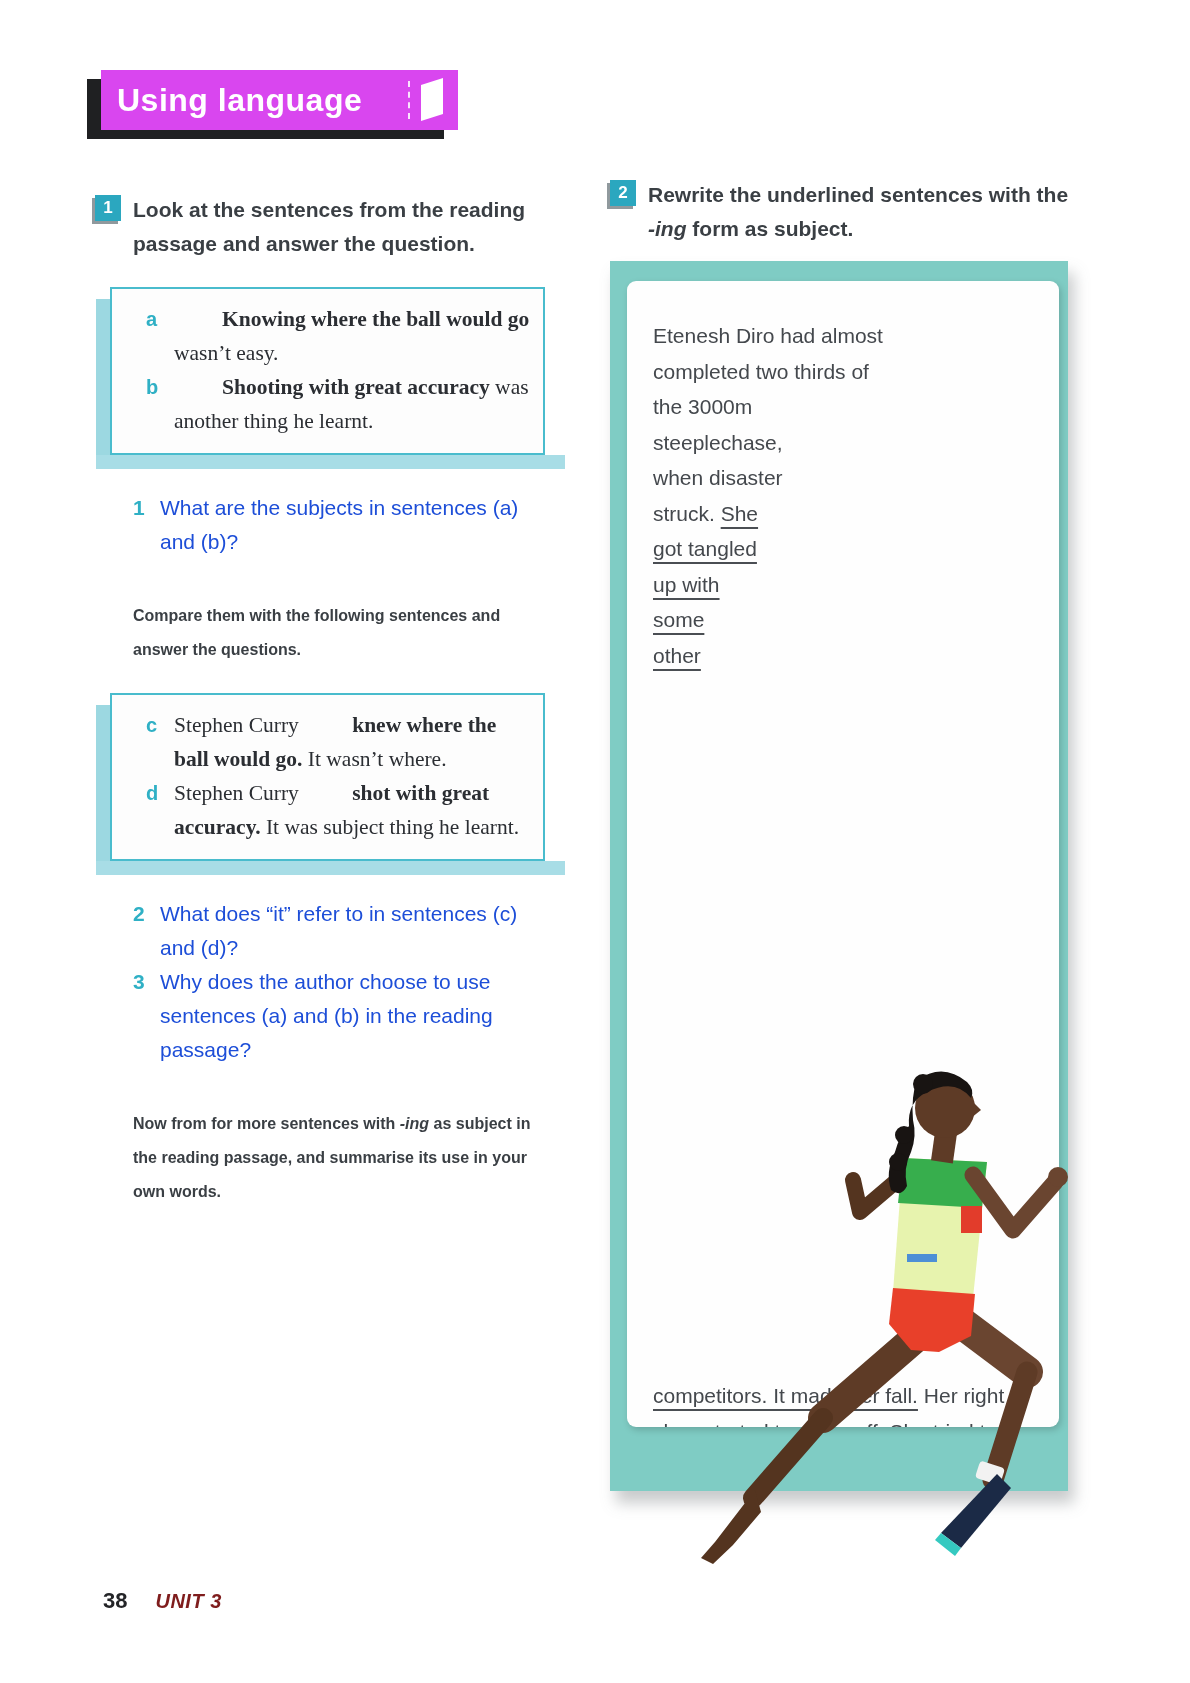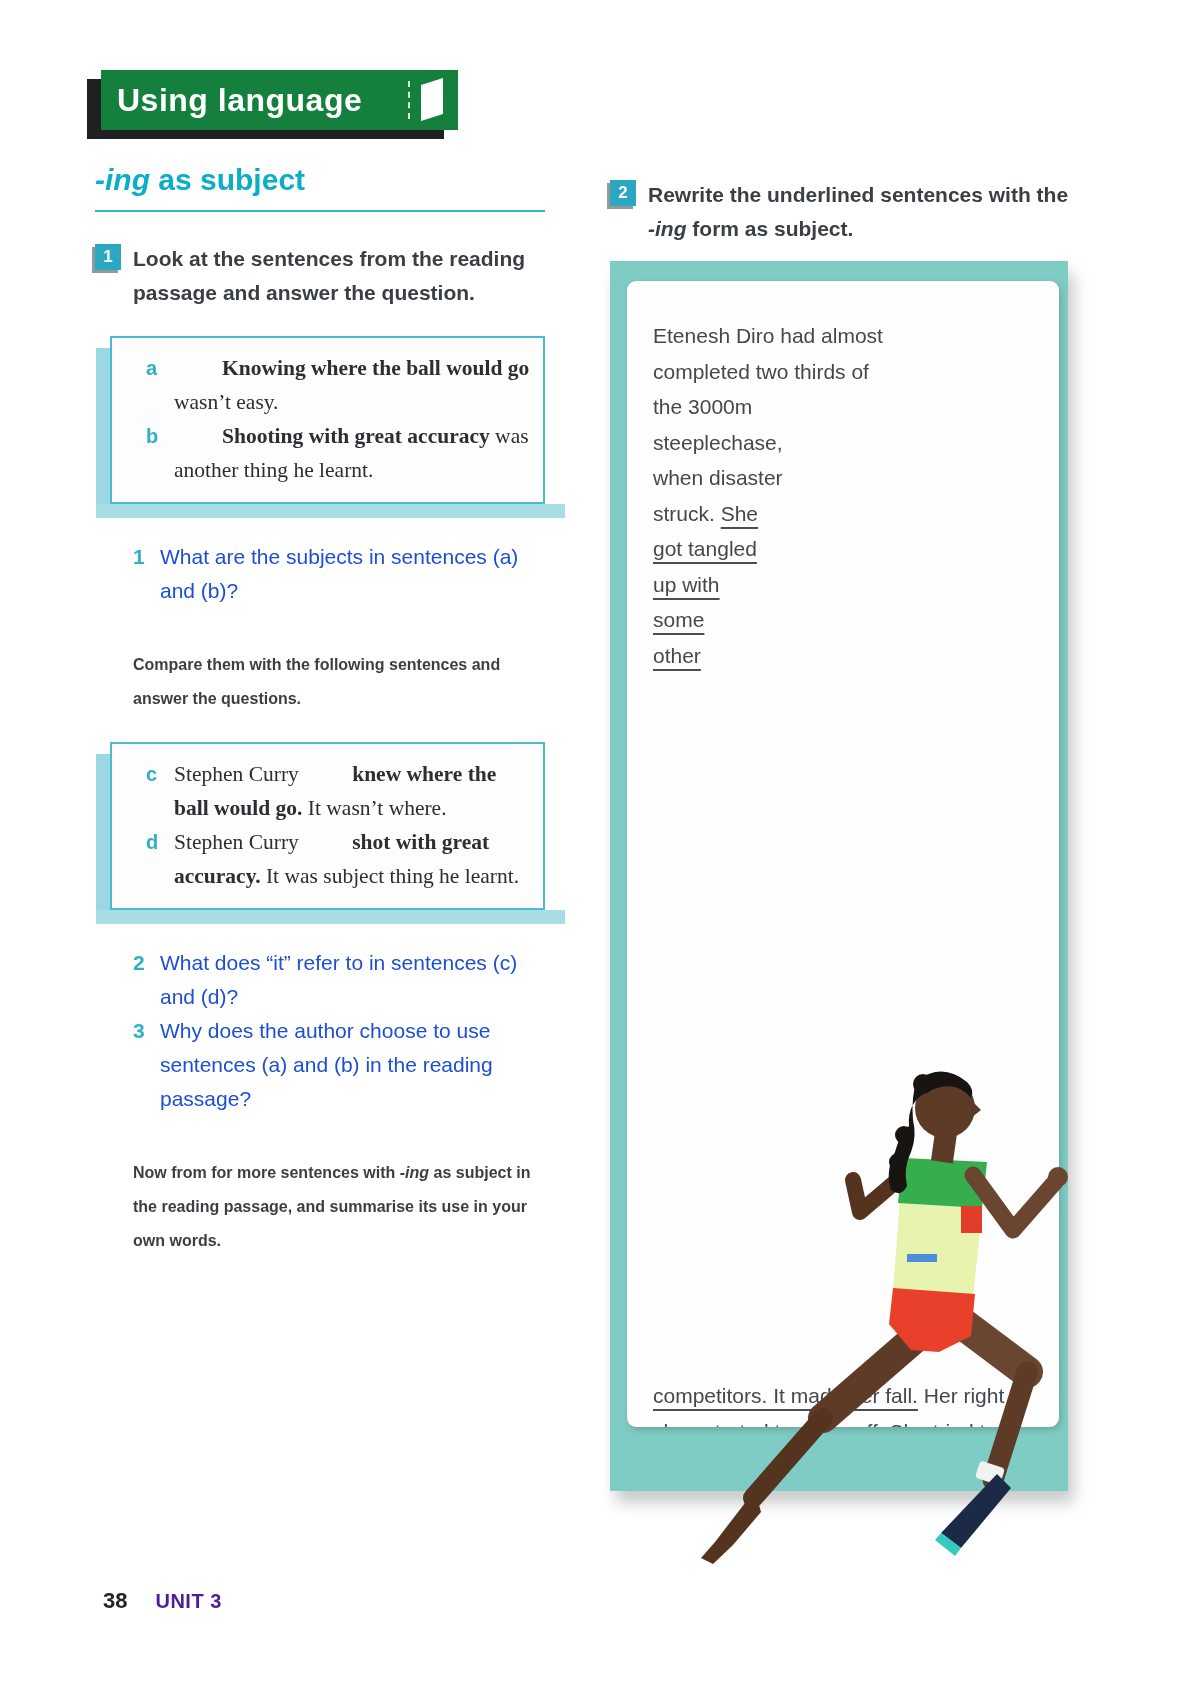--- a/index.html
+++ b/index.html
@@ -7,21 +7,21 @@
   body { font-family:"Liberation Sans", sans-serif; color:#3f4448; }
   .page {
     position:relative; width:1190px; height:1683px; margin:0 auto;
     background:#ffffff; overflow:hidden;
   }
 
   
   .banner-wrap { position:absolute; left:96px; top:70px; width:380px; height:80px; }
   .banner-shadow { position:absolute; left:-9px; top:9px; width:357px; height:60px; background:#1f2022; }
   .banner {
-    position:absolute; left:5px; top:0; width:357px; height:60px; background:#15803d;
+    position:absolute; left:5px; top:0; width:357px; height:60px; background:#d946ef;
     display:flex; align-items:center; padding:0 14px 0 16px;
   }
   .banner-title { color:#ffffff; font-size:32px; font-weight:bold; letter-spacing:.5px; }
   .banner-iconbox { margin-left:auto; display:flex; align-items:center; gap:10px; height:100%; }
   .banner-dash { height:38px; border-left:2px dashed rgba(255,255,255,.85); }
 
   
   .col-left  { position:absolute; left:95px;  top:163px; width:450px; }
   .col-right { position:absolute; left:610px; top:178px; width:465px; }
 
@@ -89,42 +89,41 @@
   }
   .runner-float {
     float:right; width:330px; height:460px; margin-top:600px;
     shape-outside:polygon(100% 0, 73% 0, 47% 8%, 29% 16%, 18% 24%, 8% 32%, 0 40%, 0 100%, 100% 100%);
   }
   .runner-svg { position:absolute; left:655px; top:1040px; width:435px; height:545px; z-index:6; pointer-events:none; }
 
   
   .footer { position:absolute; left:103px; top:1588px; display:flex; align-items:baseline; gap:28px; }
   .page-num { font-size:22px; font-weight:bold; color:#232427; }
-  .unit-label { font-size:20px; font-weight:bold; color:#4c1d95; letter-spacing:.5px; }
+  .unit-label { font-size:20px; font-weight:bold; color:#7f1d1d; letter-spacing:.5px;font-style:italic; }
 </style>
 </head>
 <body>
 
 <div class="page">
 
   <div class="banner-wrap">
     <div class="banner-shadow"></div>
     <div class="banner">
       <span class="banner-title">Using language</span>
       <span class="banner-iconbox">
         <span class="banner-dash"></span>
         <svg width="24" height="44" viewBox="0 0 24 44">
           <polygon points="1,7 23,0 23,36 1,43" fill="#ffffff"></polygon>
         </svg>
       </span>
     </div>
   </div>
 
   <div class="col-left">
-    <h2 class="section-heading"><span class="i">-ing</span><span> as subject</span></h2>
 
     <div class="instr-row">
       <span class="badge">1</span>
       <span class="instr-text">Look at the sentences from the reading passage and answer the question.</span>
     </div>
 
     <div class="example-box">
         <div class="ex-item"><span class="ex-label">a</span><span class="b">Knowing where the ball would go</span><span> wasn’t easy.</span></div>
         <div class="ex-item"><span class="ex-label">b</span><span class="b">Shooting with great accuracy</span><span> was another thing he learnt.</span></div>
       </div>

